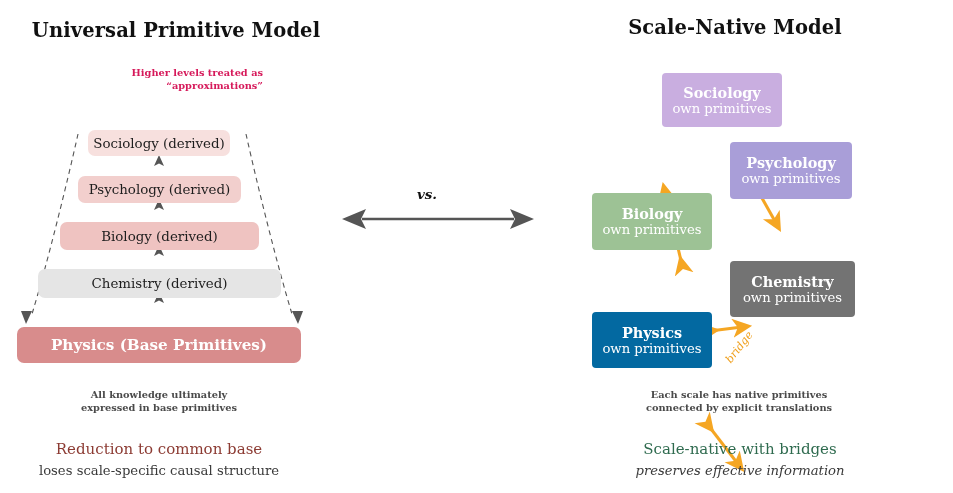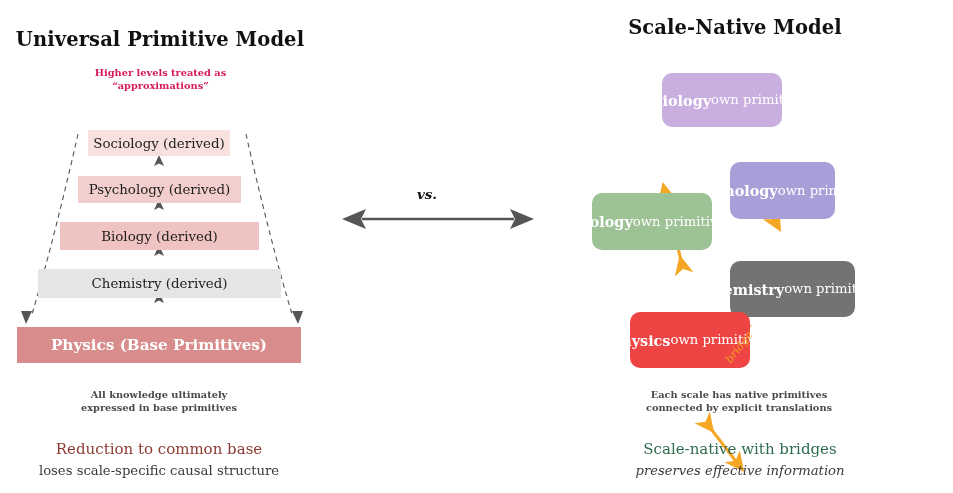--- a/index.html
+++ b/index.html
@@ -13,35 +13,35 @@
 
   
   .panel-title{
     font-family:"DejaVu Serif", serif;
     font-weight:bold;font-size:19.5px;color:#111111;
     text-align:center;white-space:nowrap;letter-spacing:.1px;
   }
 
   
   .pyr-box{
-    border-radius:0;
+    border-radius:7px;
     display:flex;align-items:center;justify-content:center;
     font-family:"DejaVu Serif", serif;
     font-size:13.4px;color:#1d1d1d;
     text-align:center;white-space:nowrap;
     box-sizing:border-box;
   }
   .pyr-box.base{
     font-weight:bold;color:#ffffff;font-size:15.2px;
   }
 
   
   .sc-box{
-    border-radius:10px;
-    display:flex;align-items:center;justify-content:center;
+    border-radius:4px;
+    display:flex;flex-direction:column;align-items:center;justify-content:center;
     color:#ffffff;text-align:center;box-sizing:border-box;
     font-family:"DejaVu Serif", serif;
     line-height:1.18;
   }
   .sc-box .t1{font-weight:bold;font-size:14.4px;white-space:nowrap;}
   .sc-box .t2{font-size:13.2px;white-space:nowrap;}
 
   
   .note{
     font-family:"DejaVu Serif", serif;
@@ -65,23 +65,23 @@
     font-size:11px;font-style:italic;color:#f0a01e;white-space:nowrap;
     transform-origin:left center;
   }
   svg{overflow:visible;}
 </style>
 </head>
 <body>
 
 <div class="stage">
 
-  <div class="abs panel-title" style="left:0px;top:28px;width:320px;">Universal Primitive Model</div>
+  <div class="abs panel-title" style="left:0px;top:19px;width:320px;padding-left:16px;">Universal Primitive Model</div>
 
-  <div class="abs note" style="left:58px;top:67px;width:205px;color:#d6195a;">Higher levels treated as
+  <div class="abs note" style="left:58px;top:67px;width:205px;color:#d6195a;text-align:right;">Higher levels treated as
 “approximations”</div>
 
   <svg class="abs" width="300" height="220" style="left:10px;top:128px;">
     <path d="M 68 6 C 56 60, 36 140, 22 186" stroke="#555" stroke-width="1.1" fill="none" stroke-dasharray="5,4"></path>
     <path d="M 236 6 C 248 60, 268 140, 282 186" stroke="#555" stroke-width="1.1" fill="none" stroke-dasharray="5,4"></path>
     <path d="M 16 196 L 11 183 L 22 183 Z" fill="#555"></path>
     <path d="M 288 196 L 282 183 L 293 183 Z" fill="#555"></path>
   </svg>
 
   <svg class="abs" width="40" height="210" style="left:149px;top:155px;">
@@ -146,36 +146,36 @@
     <line x1="128" y1="365" x2="158" y2="404" stroke="#f5a623" stroke-width="3" marker-start="url(#ah)" marker-end="url(#ah)"></line>
 
     <line x1="127" y1="529" x2="160" y2="490" stroke="#f5a623" stroke-width="3" marker-start="url(#ah)" marker-end="url(#ah)"></line>
   </svg>
 
   <div class="abs sc-box" style="left:662px;top:73px;width:120px;height:54px;background:#c9aee0;">
     <div class="t1">Sociology</div>
     <div class="t2">own primitives</div>
   </div>
 
-  <div class="abs sc-box" style="left:730px;top:142px;width:105px;height:57px;background:#a99ed8;margin-top:20px;">
+  <div class="abs sc-box" style="left:730px;top:142px;width:122px;height:57px;background:#a99ed8;">
     <div class="t1">Psychology</div>
     <div class="t2">own primitives</div>
   </div>
 
   <div class="abs sc-box" style="left:592px;top:193px;width:120px;height:57px;background:#9dc295;">
     <div class="t1">Biology</div>
     <div class="t2">own primitives</div>
   </div>
 
   <div class="abs sc-box" style="left:730px;top:261px;width:125px;height:56px;background:#737373;">
     <div class="t1">Chemistry</div>
     <div class="t2">own primitives</div>
   </div>
 
-  <div class="abs sc-box" style="left:592px;top:312px;width:120px;height:56px;background:#ef4444;margin-left:38px;">
+  <div class="abs sc-box" style="left:592px;top:312px;width:120px;height:56px;background:#0369a1;">
     <div class="t1">Physics</div>
     <div class="t2">own primitives</div>
   </div>
 
   <div class="abs bridge-label" style="left:728px;top:355px;transform:rotate(-52deg);">bridge</div>
 
 
   <div class="abs note" style="left:610px;top:389px;width:258px;color:#4a4a4a;">Each scale has native primitives
 connected by explicit translations</div>
 

